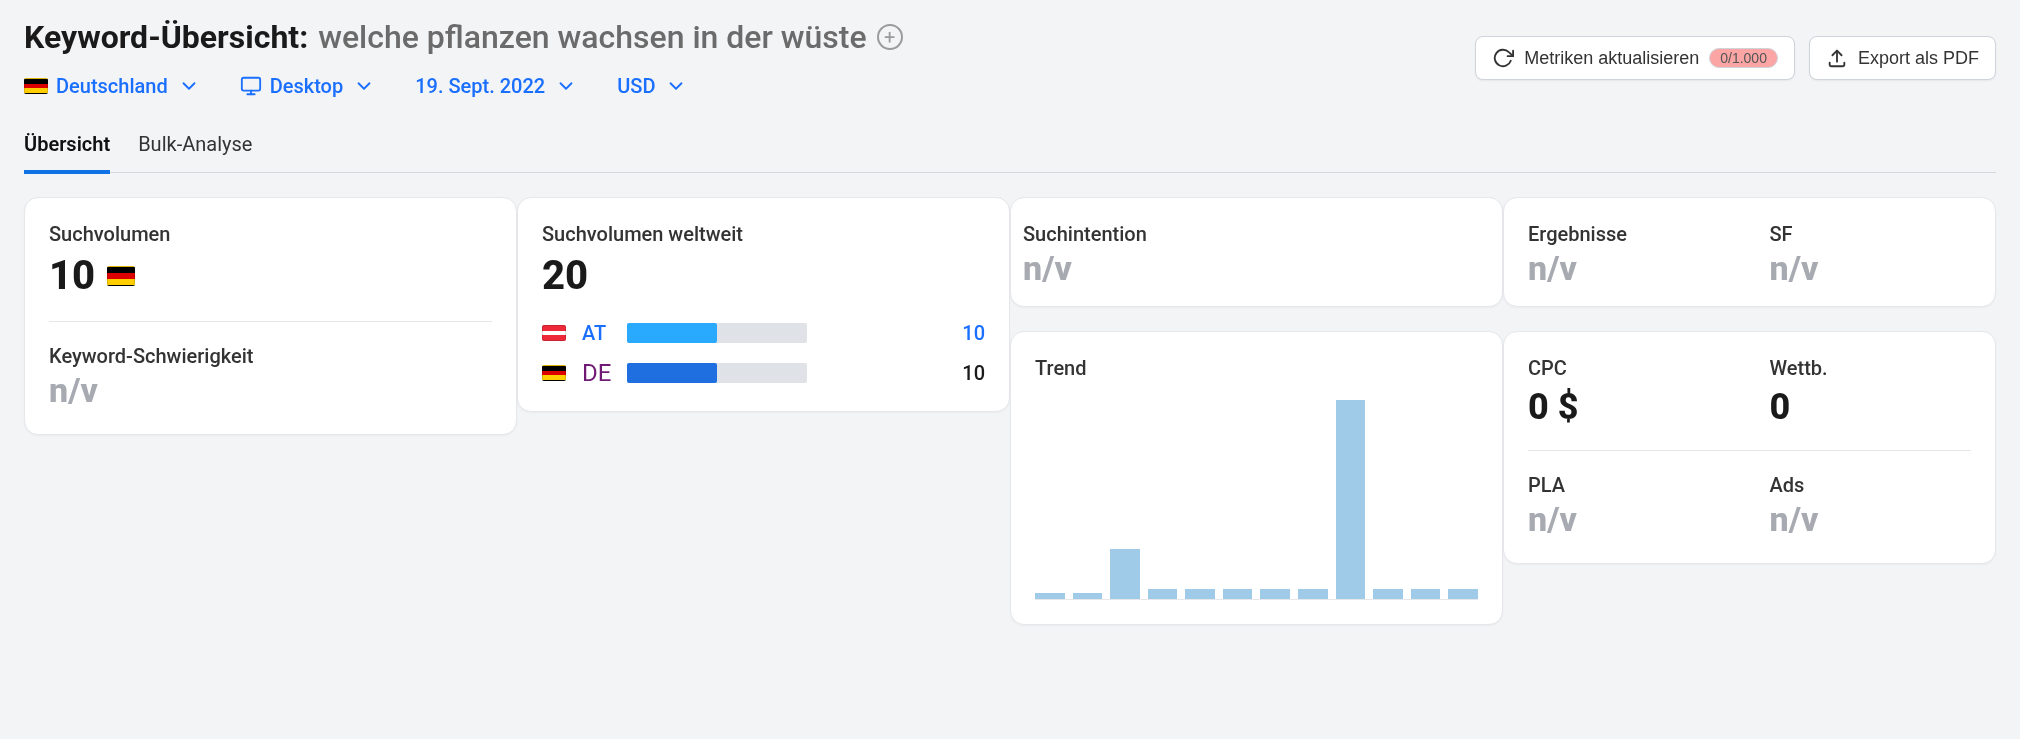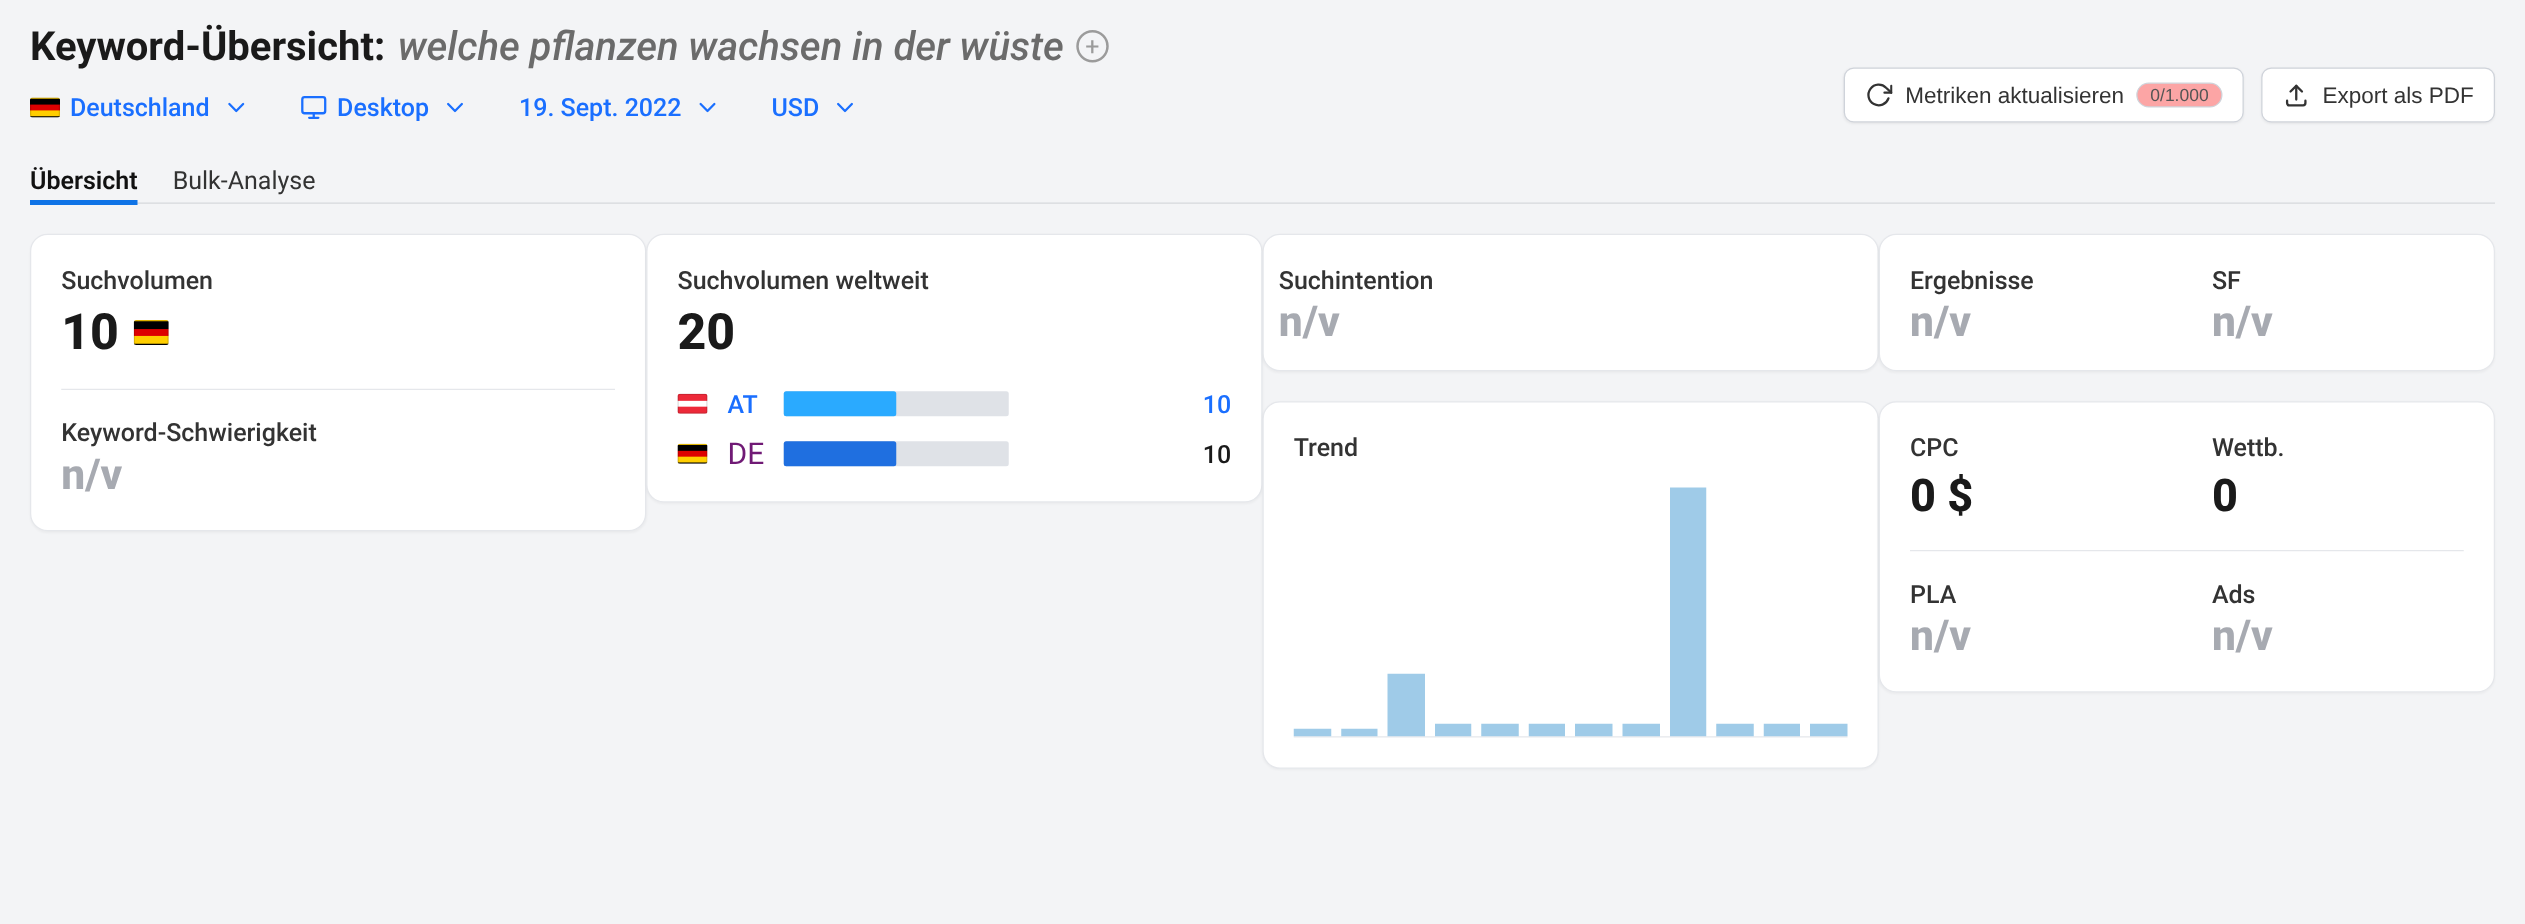--- a/index.html
+++ b/index.html
@@ -18,24 +18,24 @@
   }
   * { box-sizing: border-box; }
   body {
     margin: 0;
     background: var(--bg);
     font-family: -apple-system, BlinkMacSystemFont, "Segoe UI", Roboto, Helvetica, Arial, sans-serif;
     color: var(--text);
     font-size: 18px;
   }
   .page { padding: 18px 24px 24px 24px; max-width: 2020px; }
-  .topbar { display: flex; align-items: flex-end; justify-content: space-between; gap: 12px; }
+  .topbar { display: flex; align-items: center; justify-content: space-between; gap: 12px; }
   .title-wrap { display: flex; align-items: center; gap: 10px; flex-wrap: wrap; }
   .title-label { font-size: 32px; font-weight: 700; }
-  .title-keyword { font-size: 32px; font-weight: 500; color: var(--muted); font-style: italic; }
+  .title-keyword { font-size: 32px; font-weight: 500; color: var(--muted); }
   .plus-icon {
     width: 26px; height: 26px; border: 2px solid var(--muted2); border-radius: 50%;
     display: inline-flex; align-items: center; justify-content: center; color: var(--muted2);
     font-size: 20px; line-height: 1; cursor: pointer;
   }
   .actions { display: flex; gap: 14px; }
   .btn {
     background: #fff; border: 1px solid var(--border-strong); border-radius: 8px;
     padding: 10px 16px; font-size: 18px; color: #333; display: inline-flex; align-items: center;
     gap: 10px; white-space: nowrap; box-shadow: 0 1px 2px rgba(0,0,0,.06); cursor: pointer;
@@ -44,21 +44,21 @@
     border: 1px solid var(--border-strong); border-radius: 16px; padding: 1px 10px;
     font-size: 14px; color: #555; background: #fca5a5;
   }
   .filters { display: flex; gap: 40px; align-items: center; margin-top: 18px; flex-wrap: wrap; }
   .filter {
     display: inline-flex; align-items: center; gap: 8px; color: var(--link);
     font-size: 20px; cursor: pointer; font-weight: 500;
   }
   .chev { display:inline-block; margin-left:2px; }
   .tabs { display: flex; gap: 28px; border-bottom: 1px solid #d6d8dc; margin-top: 26px; }
-  .tab { padding: 8px 0 4px 0; font-size: 20px; color: #333; cursor: pointer; }
+  .tab { padding: 8px 0 14px 0; font-size: 20px; color: #333; cursor: pointer; }
   .tab.active { color: #111; font-weight: 600; border-bottom: 4px solid var(--accent); margin-bottom: -2px; }
   .cards { display: grid; grid-template-columns: 1fr 1fr 1fr 1fr; margin-top: 24px; align-items: start; }
   .card { background: var(--card); border: 1px solid var(--border); border-radius: 14px; padding: 24px; box-shadow: 0 1px 2px rgba(0,0,0,.04); }
   .card-title { font-size: 20px; font-weight: 500; color: #333; }
   .big { font-size: 40px; font-weight: 800; margin-top: 6px; display: flex; align-items: center; gap: 12px; }
   .big-nv { font-size: 34px; font-weight: 800; color: #a7aab1; margin-top: 2px; }
   .hr { height: 1px; background: var(--border); margin: 22px 0; }
   .flag { width: 28px; height: 20px; border-radius: 2px; display: inline-block; overflow: hidden; flex-shrink: 0; border: 1px solid #00000022;}
   .flag.small { width: 24px; height: 16px; }
   .flag.de { background: linear-gradient(#000 33%, #dd0000 33% 66%, #ffce00 66%); }

